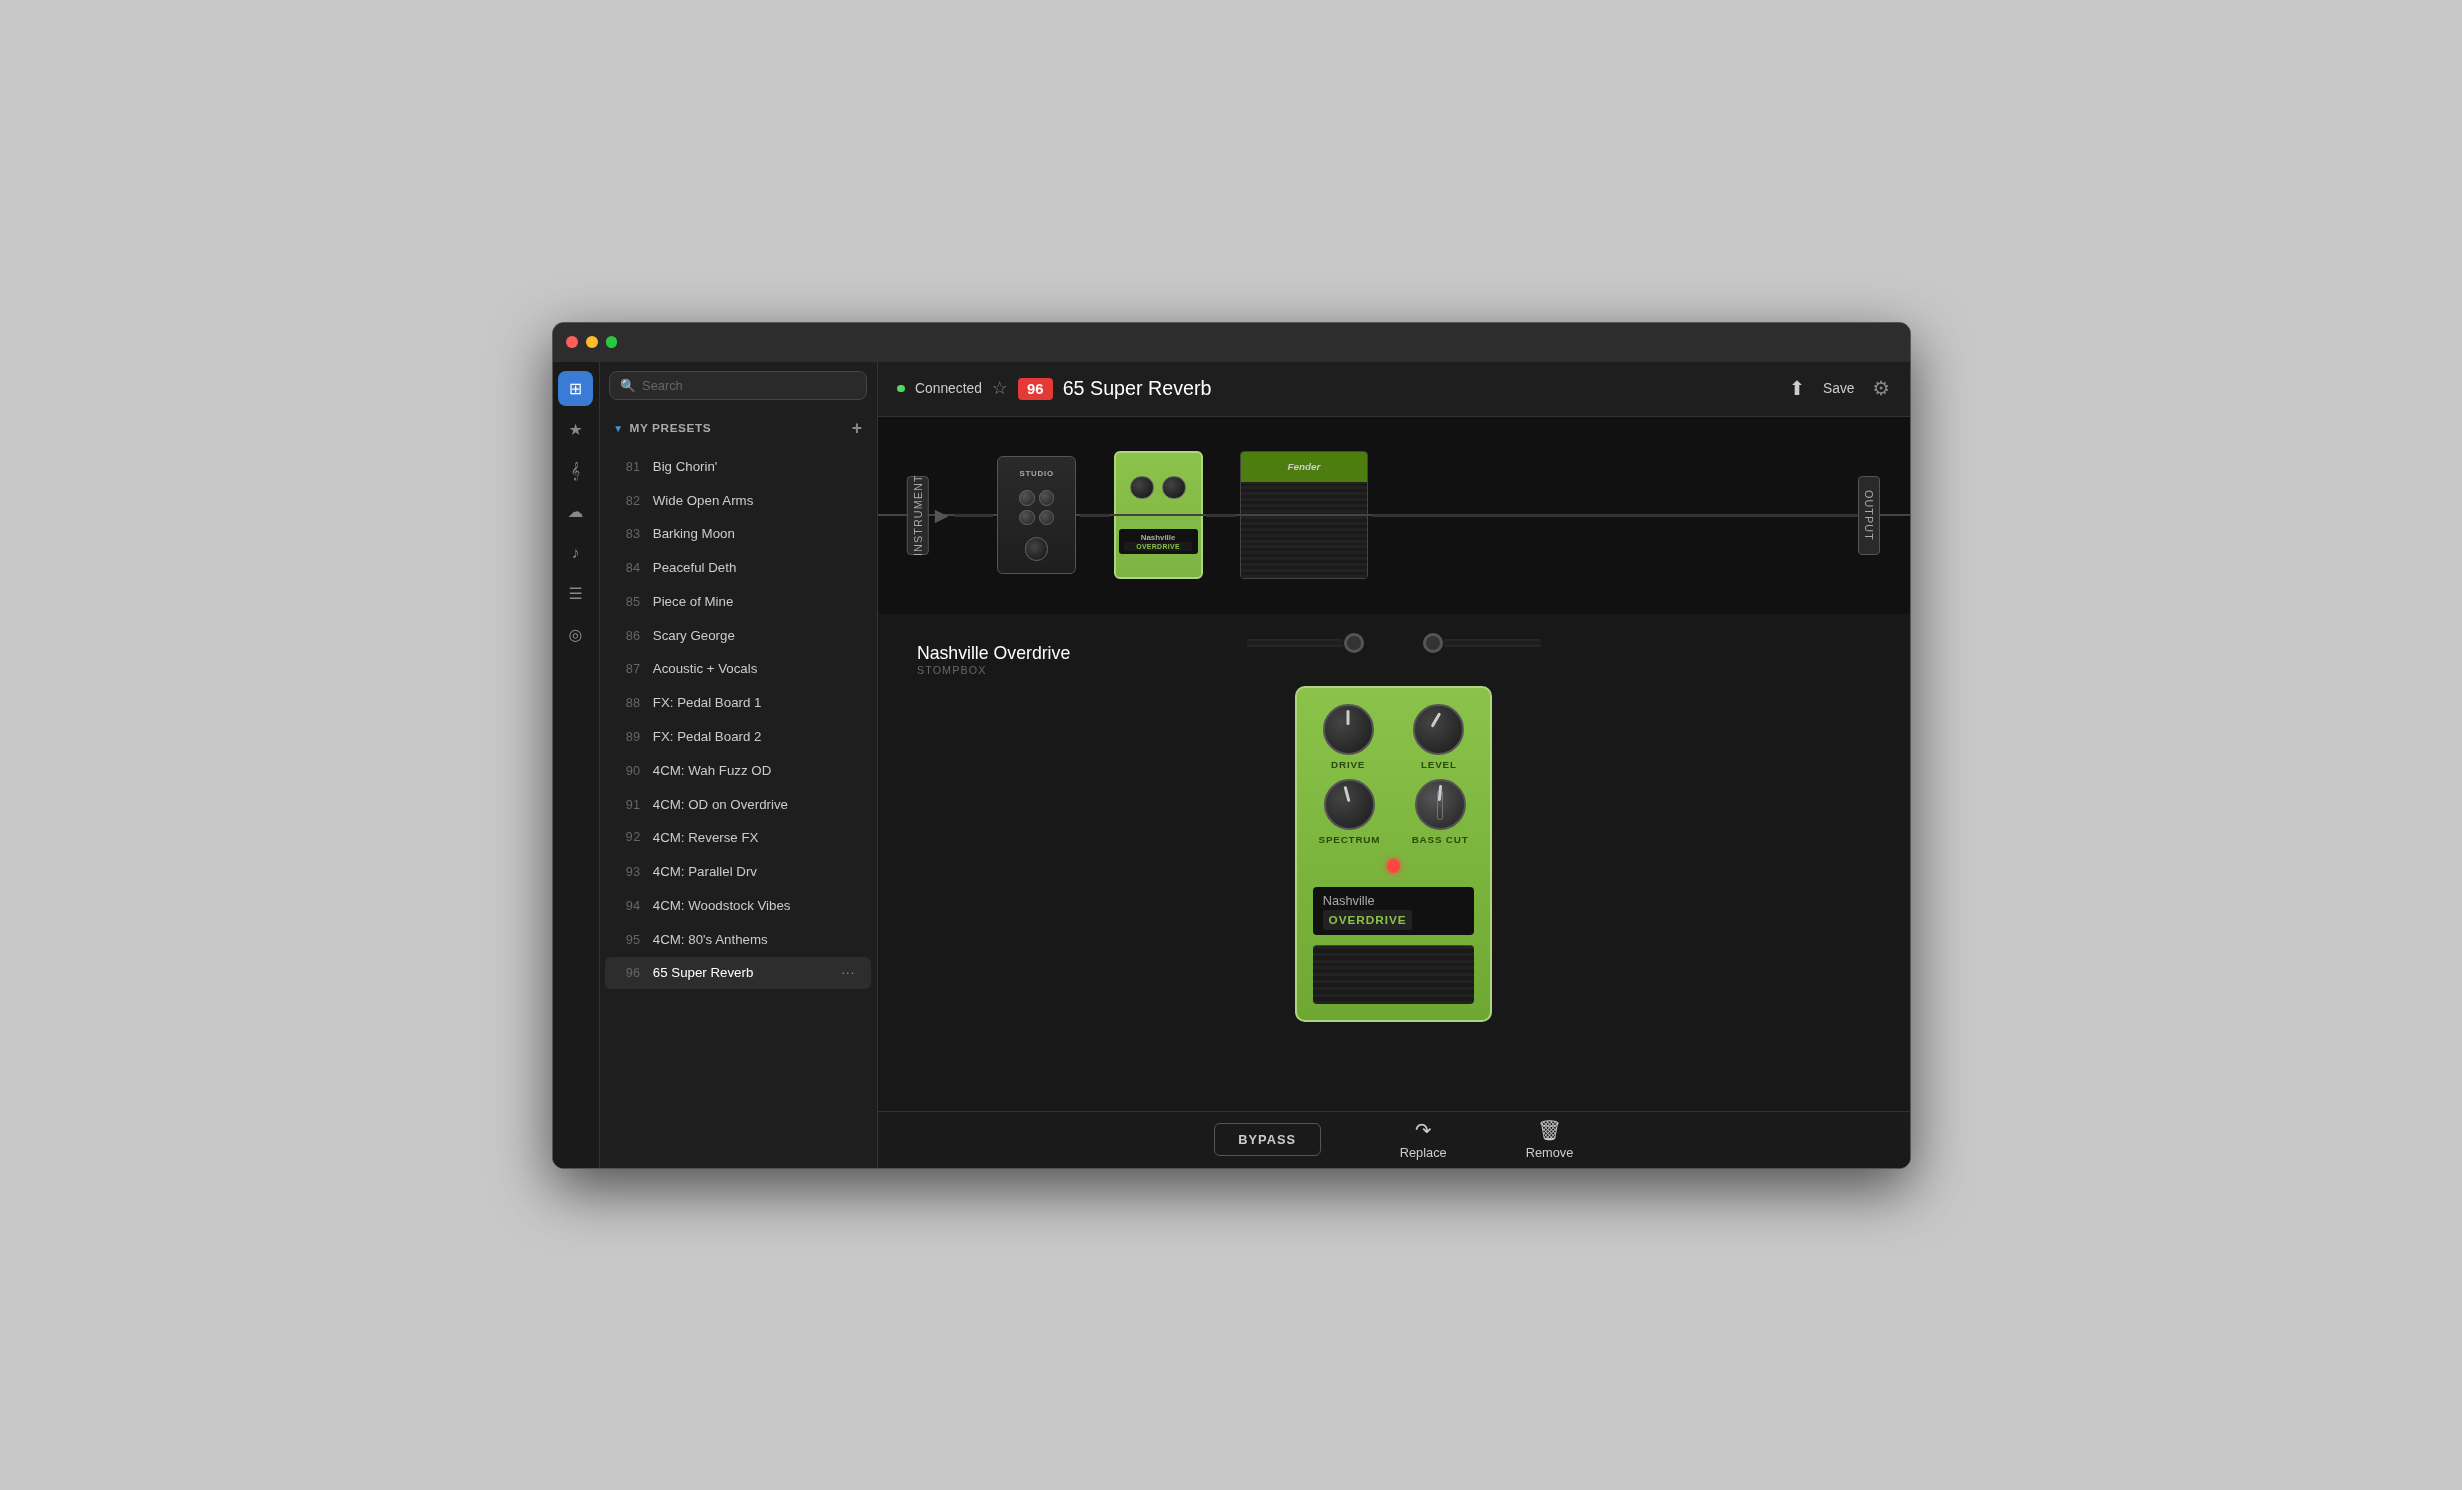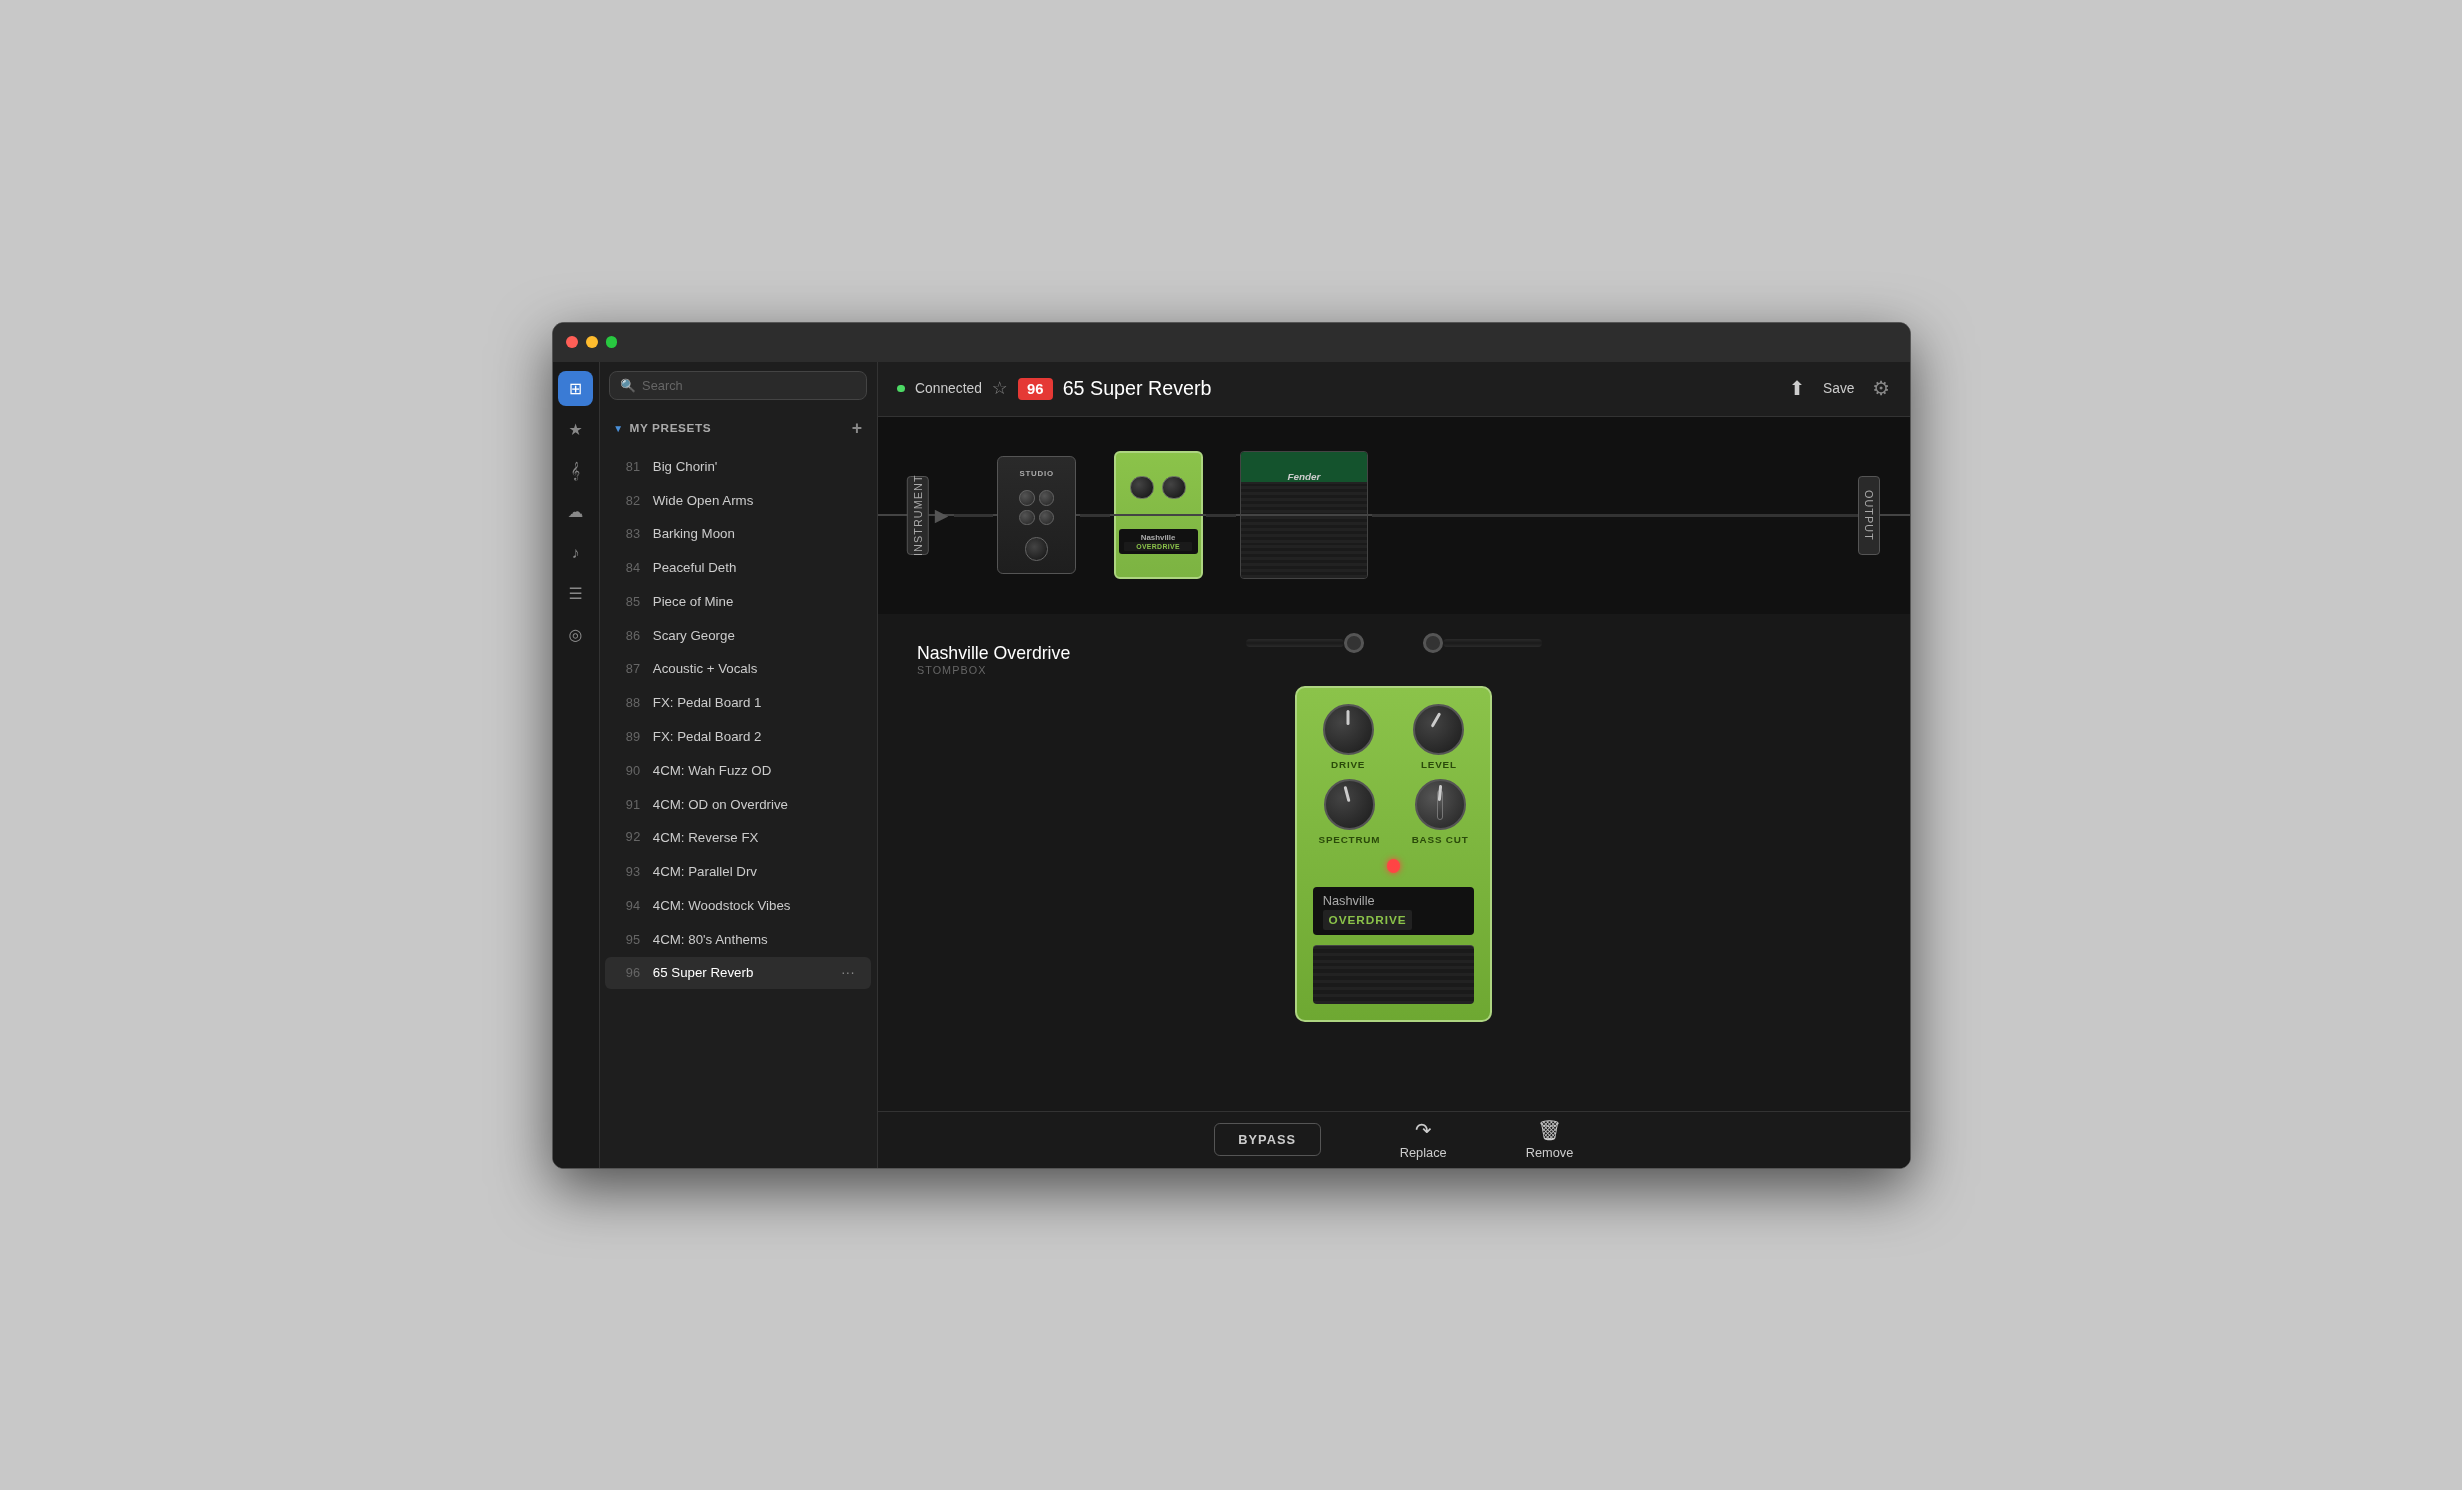--- a/index.html
+++ b/index.html
@@ -270,23 +270,23 @@
       height: 128px;
       background: #1a1a1a;
       border: 1px solid #444;
       border-radius: 3.9px;
       overflow: hidden;
       display: flex;
       flex-direction: column;
     }
     .amp-top {
       height: 29.6px;
-      background: #14532d;
-      display: flex;
-      align-items: flex-end;
+      background: #4d7c0f;
+      display: flex;
+      align-items: center;
       justify-content: center;
     }
     .amp-body {
       flex: 1;
       background: repeating-linear-gradient(
         0deg,
         #222 0px,
         #222 3px,
         #1a1a1a 3px,
         #1a1a1a 5.9px

